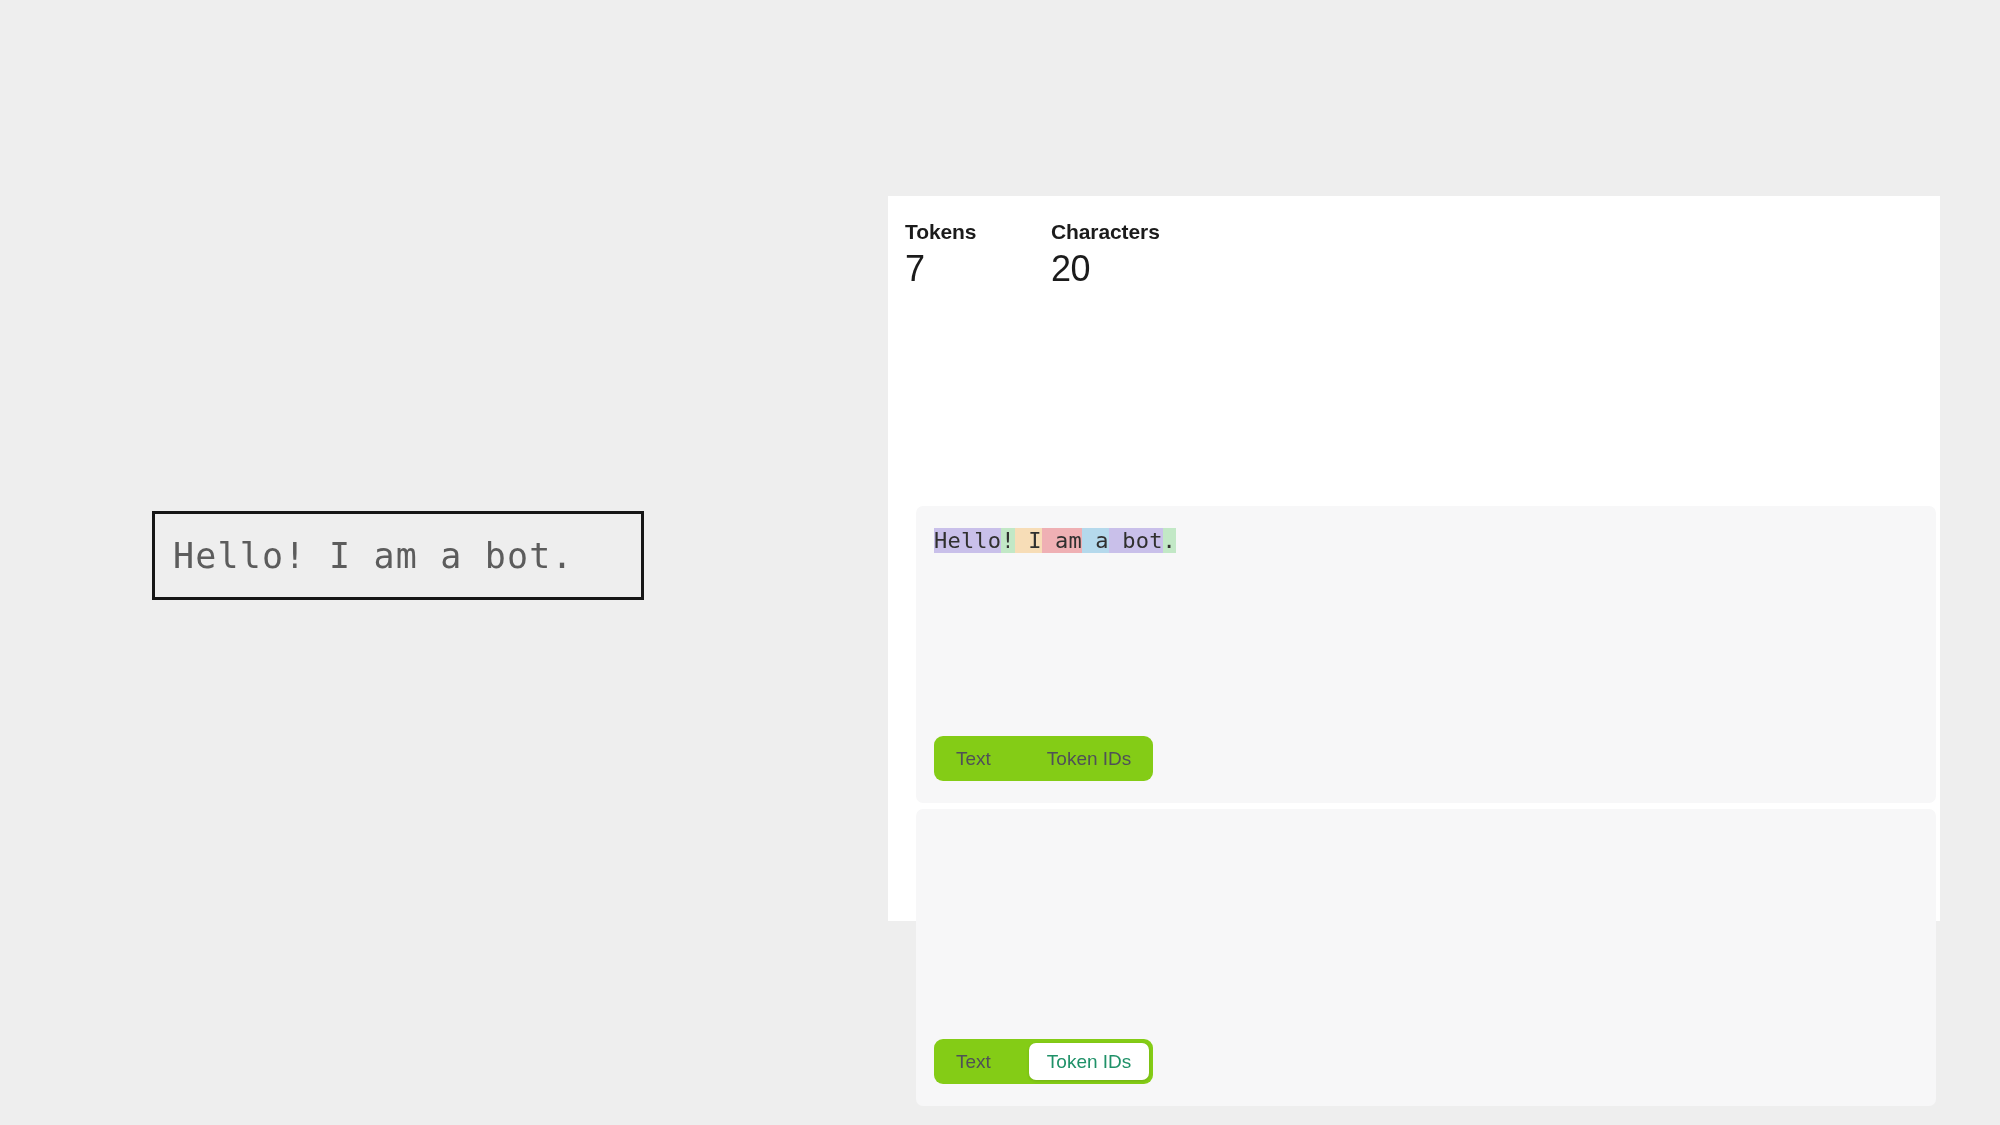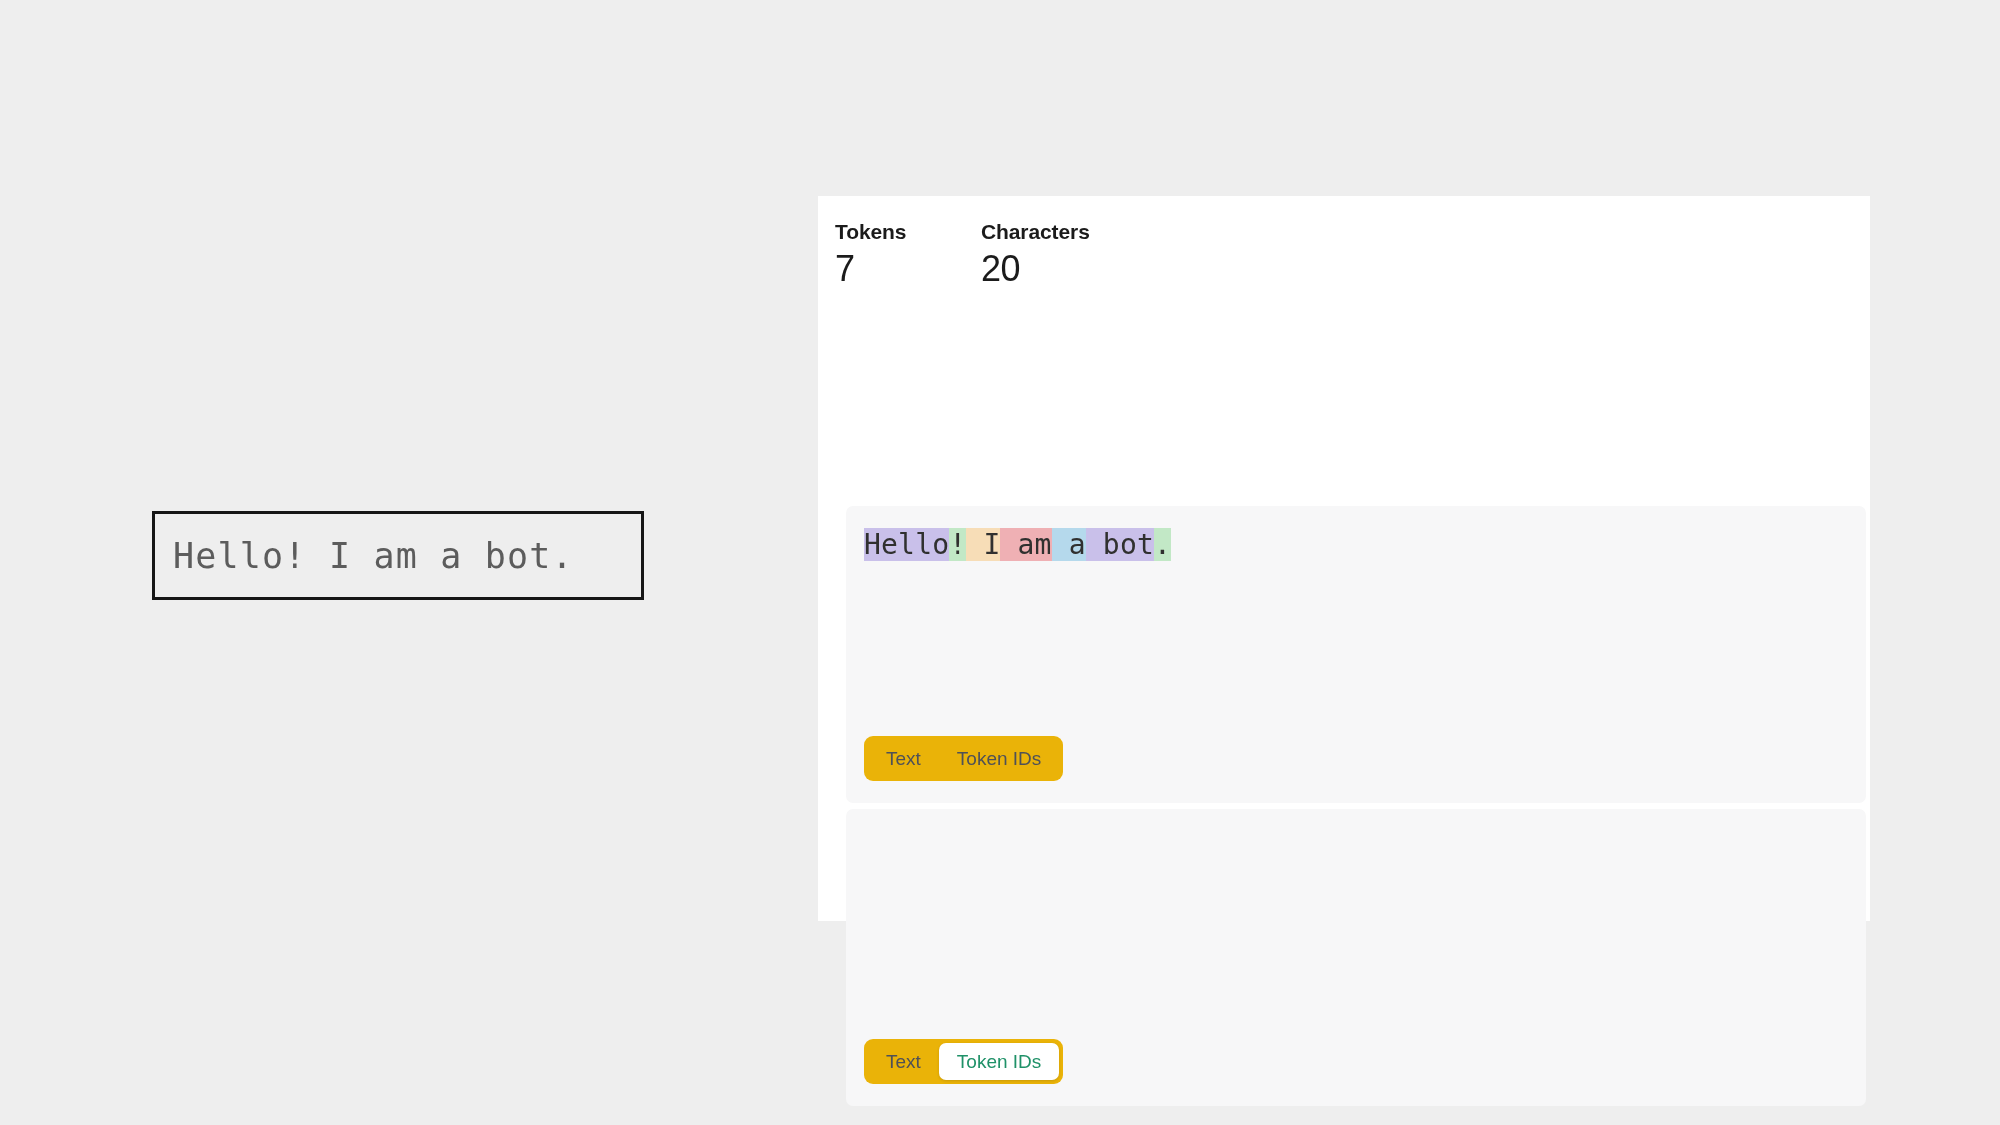--- a/index.html
+++ b/index.html
@@ -33,21 +33,21 @@
     font-family: "DejaVu Sans Mono", monospace;
     font-size: 35px;
     color: #5c5c5c;
     letter-spacing: 1.2px;
     white-space: pre;
   }
 
   
   #tokenizer-panel {
     position: absolute;
-    left: 818px;
+    left: 888px;
     top: 196px;
     width: 1052px;
     height: 725px;
     background: #ffffff;
     box-sizing: border-box;
   }
 
   
   #stats-row {
     display: flex;
@@ -99,37 +99,38 @@
     color: #30302f;
     white-space: pre;
     line-height: 1.5;
     letter-spacing: 0.2px;
   }
 
   
   #token-stream { display: inline; }
   .tok {
     font-family: "DejaVu Sans Mono", monospace;
-    font-size: 28px;
+    font-size: 22px;
     color: #30302f;
     white-space: pre;
     letter-spacing: 0.2px;
     line-height: 1.5;
   }
 
   
   .toggle-group {
     position: absolute;
     left: 18px;
     bottom: 22px;
     display: inline-flex;
     align-items: center;
-    background: #eab308;
+    background: #84cc16;
     border-radius: 9px;
     padding: 4px;
+    gap: 20px;
   }
   .toggle-btn {
     font-family: "Liberation Sans", sans-serif;
     font-size: 19px;
     color: #4f5157;
     background: transparent;
     border: none;
     border-radius: 7px;
     padding: 9px 18px;
     cursor: pointer;

